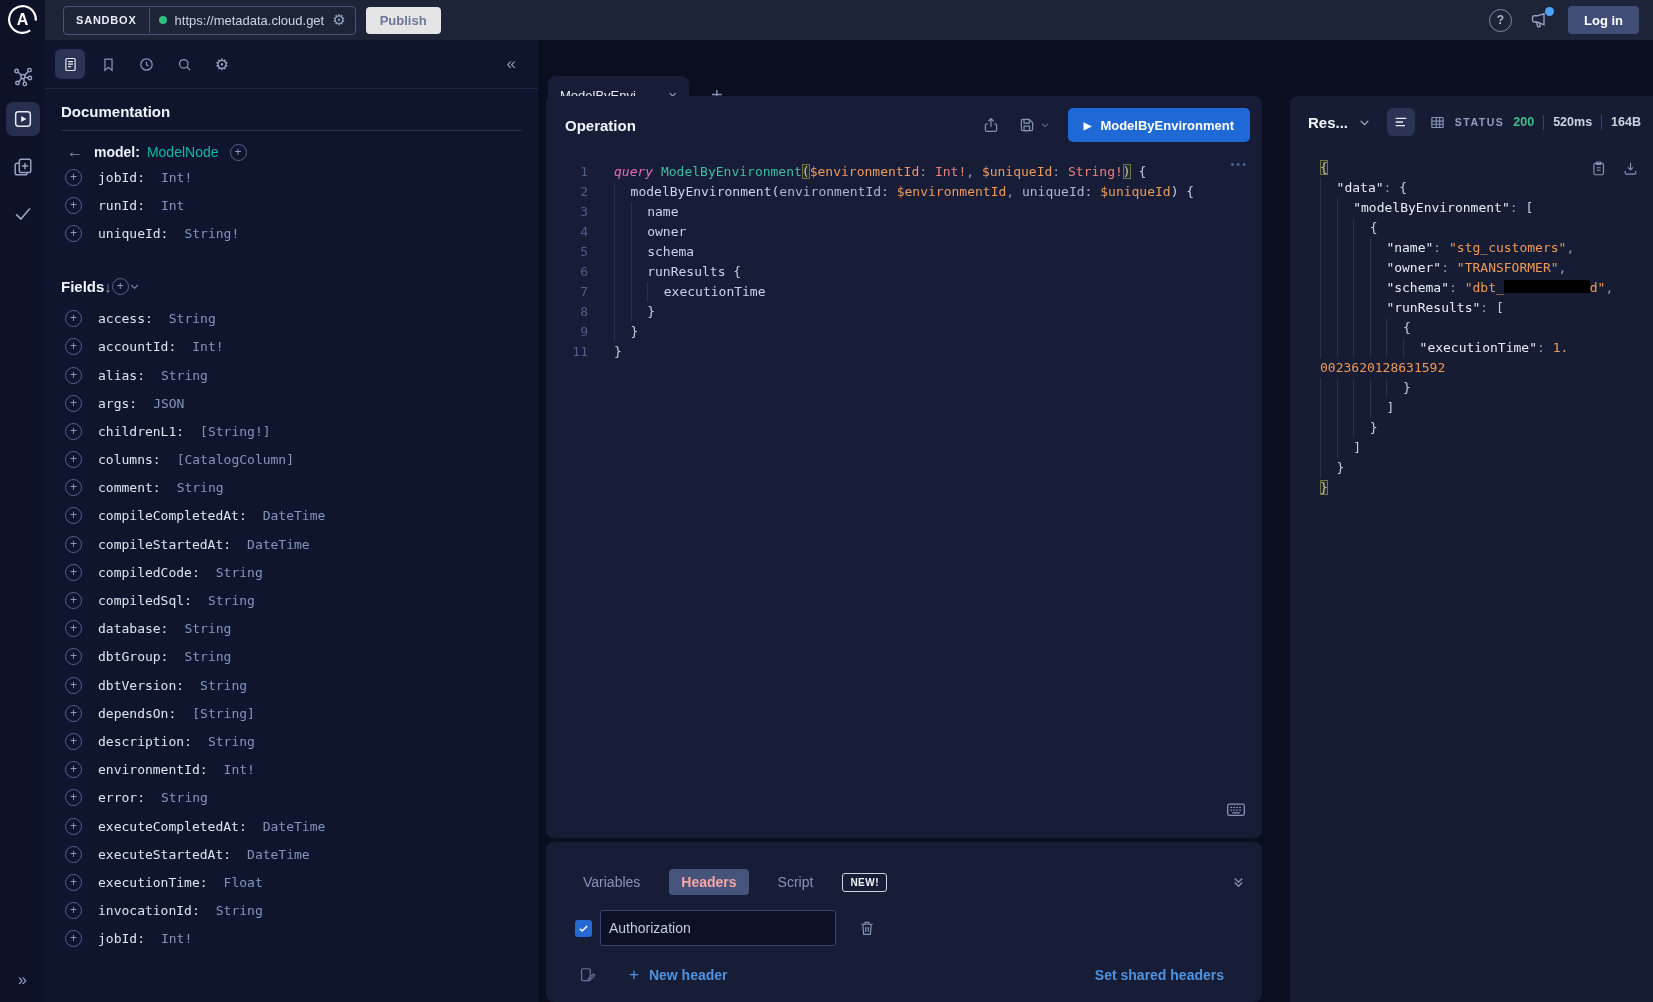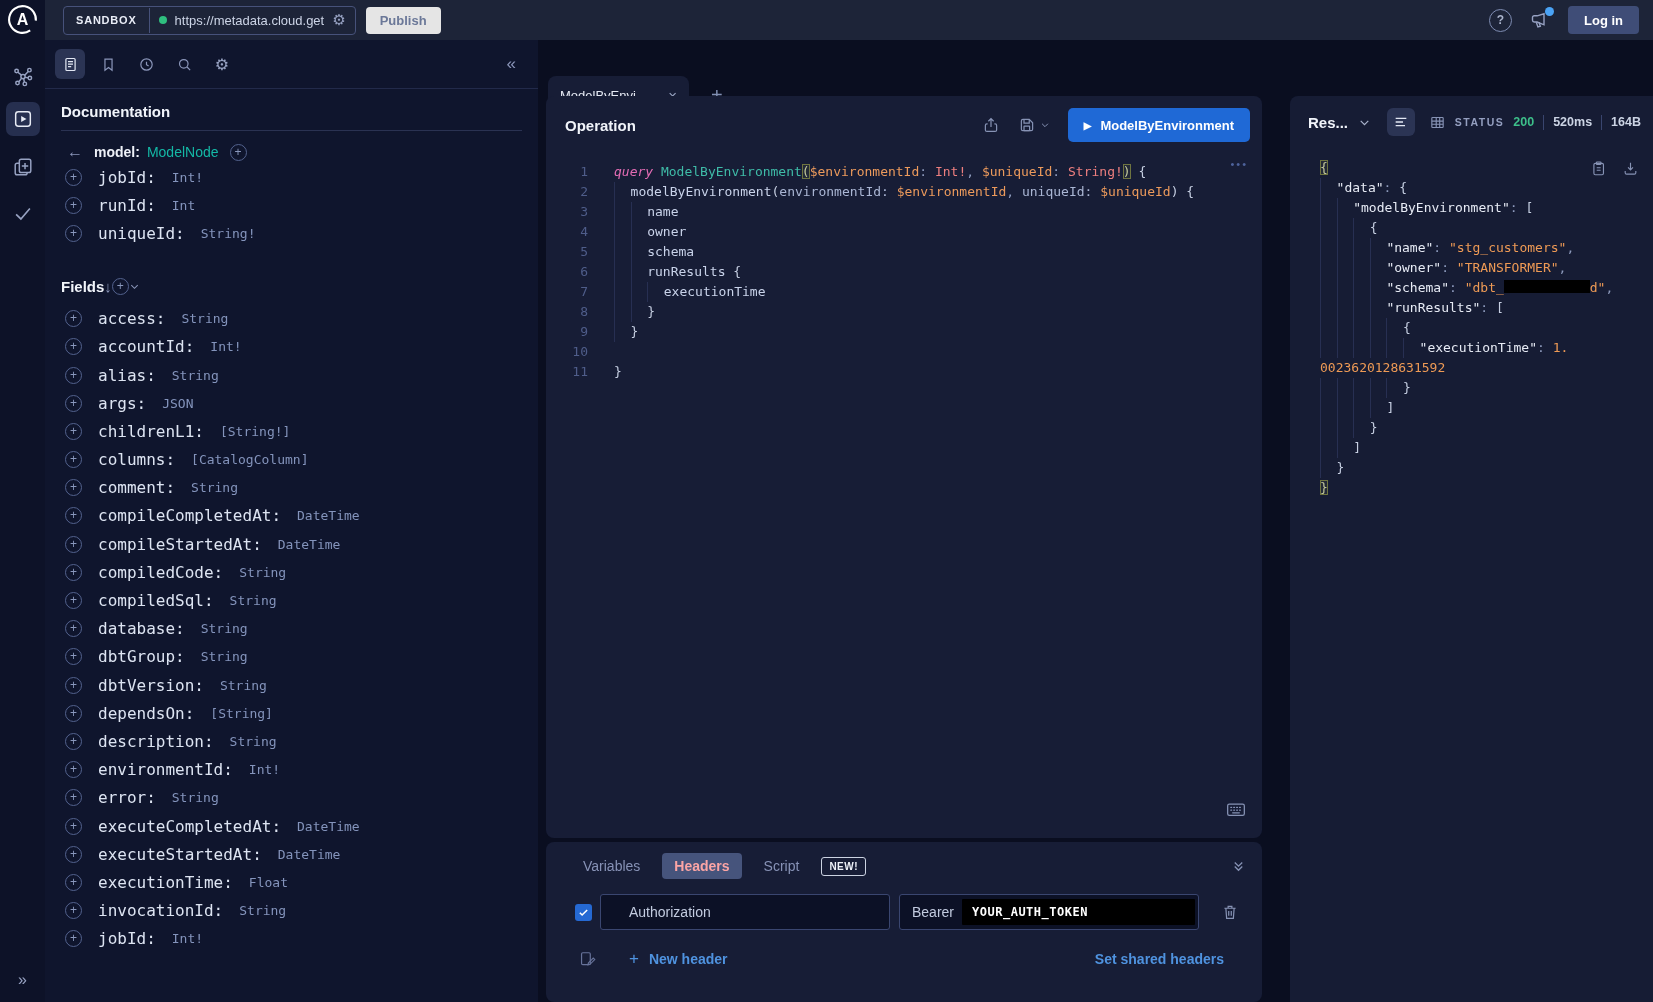--- a/index.html
+++ b/index.html
@@ -43,21 +43,21 @@
   .back{color:#8b96ba;font-size:16px;margin-left:6px;cursor:pointer;}
   .crumb-label{font-size:14px;font-weight:700;color:#eef1f8;}
   .crumb-type{font-size:14px;color:#14b8a6;margin-left:-4px;}
   .plusc{width:17px;height:17px;border:1px solid #53628e;border-radius:50%;color:#8a98bd;font-size:12px;line-height:15px;text-align:center;flex:none;box-sizing:border-box;cursor:pointer;}
   .sec-title{font-size:15px;font-weight:700;color:#f1f4fa;margin:26px 0 8px;}
   .fields-head{display:flex;align-items:center;margin:30px 0 10px;}
   .fields-head .sec-title{margin:0;}
   .sort-glyph{color:#8b96ba;font-size:15px;cursor:pointer;}
   .chev-sm{color:#8b96ba;cursor:pointer;}
   .doc-row{display:flex;align-items:center;height:28.2px;gap:16px;padding-left:4px;cursor:pointer;}
-  .fname{font-family:"DejaVu Sans Mono",monospace;font-size:16px;color:#dde4f2;}
+  .fname{font-family:"DejaVu Sans Mono",monospace;font-size:13px;color:#dde4f2;}
   .ftype{font-family:"DejaVu Sans Mono",monospace;font-size:13px;color:#8494bc;margin-left:-8px;padding-left:8px;}
 
   
   #tabbar{position:absolute;left:546px;top:40px;width:716px;height:74px;display:flex;align-items:flex-end;}
   .tab{width:141px;height:38px;background:#171d36;border-radius:8px 8px 0 0;display:flex;align-items:center;padding:0 12px;box-sizing:border-box;margin-left:2px;gap:8px;cursor:pointer;}
   .tab-title{font-size:13px;color:#e6eaf4;white-space:nowrap;overflow:hidden;flex:1;}
   .tab-close{color:#9aa5c2;font-size:15px;cursor:pointer;}
   .newtab{color:#8290b4;font-size:20px;height:38px;line-height:34px;margin-left:16px;background:none;border:0;}
 
   
@@ -75,29 +75,29 @@
   .guide{display:inline-block;width:15.6px;height:20px;border-left:1px solid #272f52;vertical-align:top;}
   .tk-kw{color:#e36cb4;font-style:italic;}.tk-op{color:#3fbca8;}.tk-va{color:#ec9a5c;}.tk-ty{color:#ee7f7f;}
   .tk-pu{color:#8e9bbd;}.tk-br{color:#c6cfe2;}.tk-fd{color:#c9d3ea;}.tk-at{color:#aab6d4;}
   .tk-bh{color:#c3c89b;box-shadow:inset 0 0 0 1px #6e7440;background:rgba(110,116,64,.15);}
   .tk-ky{color:#e7ebf5;}.tk-st{color:#ee9a55;}.tk-nu{color:#ee9a55;}
   .tk-rd{display:inline-block;width:86px;height:13px;background:#000;vertical-align:-1px;}
   .kbd{position:absolute;right:16px;bottom:20px;color:#8793b5;cursor:pointer;}
 
   
   #reqcard{position:absolute;left:546px;top:842px;width:716px;height:160px;background:#171d36;border-radius:8px;box-sizing:border-box;}
-  .req-tabs{display:flex;align-items:center;height:40px;padding:4px 16px 0 25px;gap:10px;}
+  .req-tabs{display:flex;align-items:center;height:40px;padding:20px 16px 0 25px;gap:17px;}
   .rtab{background:none;border:0;color:#8792b6;font-size:14px;padding:5px 12px;border-radius:4px;}
   .rtab.active{background:#46547c;color:#fca5a5;font-weight:700;}
   .new-badge{border:1px solid #ccd3e2;border-radius:3px;color:#eef1f8;font-size:10px;font-weight:700;padding:3px 7px;letter-spacing:.5px;}
   .req-collapse{margin-left:auto;color:#8793b5;cursor:pointer;}
   .hdr-row{display:flex;align-items:center;padding:8px 0 0 29px;}
   .checkbox{width:17px;height:17px;background:#2569d3;border-radius:3px;display:flex;align-items:center;justify-content:center;flex:none;cursor:pointer;}
   .inp{height:36px;background:#0c1126;border:1px solid #3a4670;border-radius:3px;display:flex;align-items:center;box-sizing:border-box;cursor:text;}
-  .inp.name{width:290px;padding:0 28px;color:#c2cbdf;font-size:14px;margin-left:8px;}
+  .inp.name{width:236px;padding:0 8px;color:#c2cbdf;font-size:14px;margin-left:8px;}
   .inp.val{width:300px;margin-left:9px;padding:0 3px 0 12px;}
   .prefix{color:#c2cbdf;font-size:14px;flex:none;}
   .token{flex:1;margin-left:8px;background:#000;color:#fff;font-family:"DejaVu Sans Mono",monospace;font-size:12px;font-weight:700;padding:6px 10px;letter-spacing:.5px;border-radius:1px;height:26px;box-sizing:border-box;line-height:14px;overflow:hidden;white-space:nowrap;}
   .trash{margin-left:16px;color:#8793b5;background:none;border:0;}
   .req-foot{display:flex;align-items:center;padding:18px 32px 0 32px;}
   .env-icon{color:#67739a;}
   .newhdr{display:flex;align-items:center;gap:10px;background:none;border:0;color:#4f93e0;font-size:14px;font-weight:700;margin-left:26px;}
   .newhdr .plus{font-size:17px;font-weight:400;}
   .shared{margin-left:auto;background:none;border:0;color:#4f93e0;font-size:14px;font-weight:700;}
 
@@ -451,24 +451,20 @@
         </div>
         <div class="cl">
           <span class="ln">8</span>
           <span class="cc"><span class="guide"></span><span class="guide"></span><span class="tk-br">}</span></span>
         </div>
         <div class="cl">
           <span class="ln">9</span>
           <span class="cc"><span class="guide"></span><span class="tk-br">}</span></span>
         </div>
         <div class="cl">
-          <span class="ln">10</span>
-          <span class="cc"></span>
-        </div>
-        <div class="cl">
           <span class="ln">11</span>
           <span class="cc"><span class="tk-br">}</span></span>
         </div>
       </div>
     <span class="kbd">
         <svg width="20" height="17" viewBox="0 0 24 20" fill="none" stroke="currentColor" stroke-width="1.5">
           <rect x="2" y="3.5" width="20" height="13.5" rx="2"></rect>
           <path stroke-linecap="round" d="M5.8 7.5h.9M9.3 7.5h.9M12.8 7.5h.9M16.3 7.5h.9M5.8 10.8h.9M9.3 10.8h.9M12.8 10.8h.9M16.3 10.8h.9M8 14h8"></path>
         </svg>
       </span>
@@ -488,24 +484,20 @@
     </div>
     <div class="hdr-row">
       <span class="checkbox">
           <svg width="11" height="11" viewBox="0 0 24 24" fill="none" stroke="#fff" stroke-width="3.4">
             <path d="M4 12.5l5 5 11-11"></path>
           </svg>
         </span>
       <div class="inp name">
           <span>Authorization</span>
         </div>
-      <div class="inp val">
-        <span class="prefix">Bearer</span>
-        <span class="token">YOUR_AUTH_TOKEN</span>
-      </div>
       <button class="trash">
           <svg width="18" height="18" viewBox="0 0 24 24" fill="none" stroke="currentColor" stroke-width="1.6">
             <path d="M4.5 7h15M9.5 7V4.5h5V7M6.5 7l1 13.5h9l1-13.5M10.3 10.5v6.5M13.7 10.5v6.5"></path>
           </svg>
         </button>
     </div>
     <div class="req-foot">
       <span class="env-icon">
           <svg width="19" height="19" viewBox="0 0 24 24" fill="none" stroke="currentColor" stroke-width="1.5">
             <rect x="4.5" y="3.5" width="11" height="15" rx="1.5"></rect>

